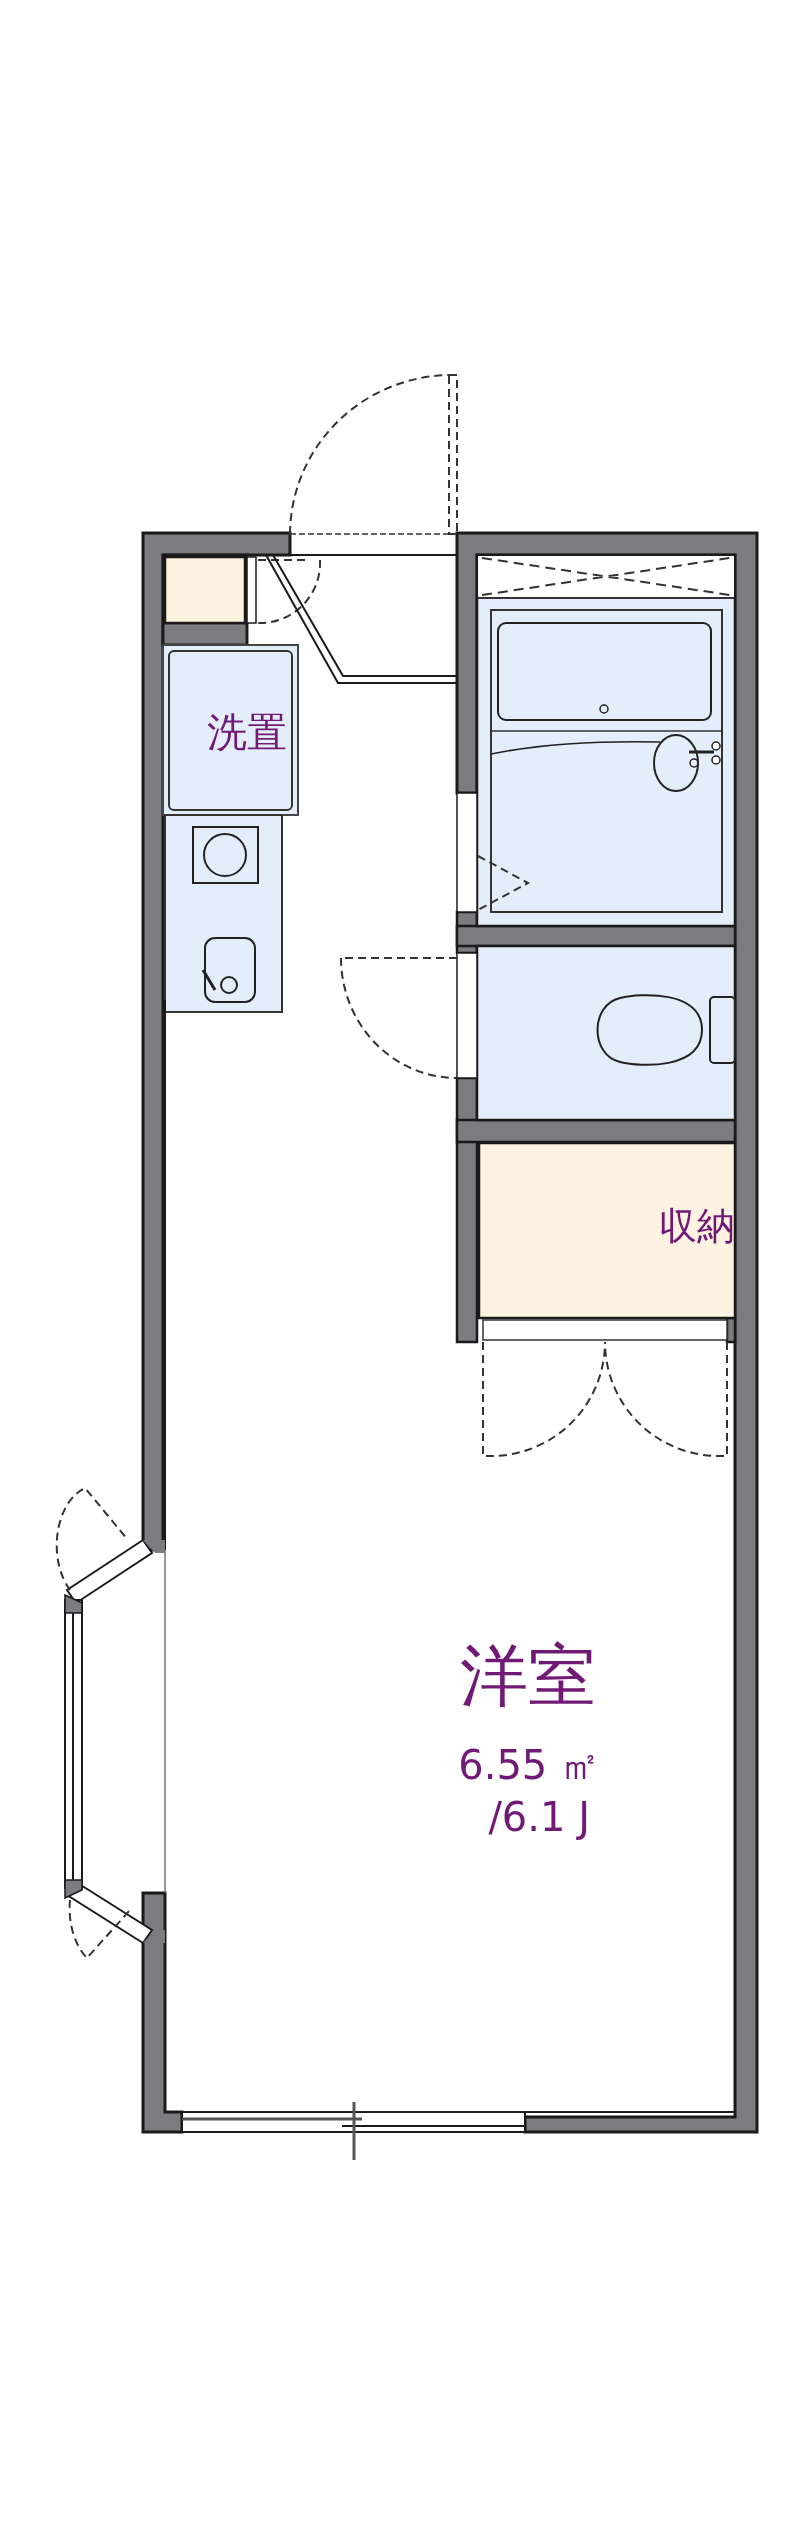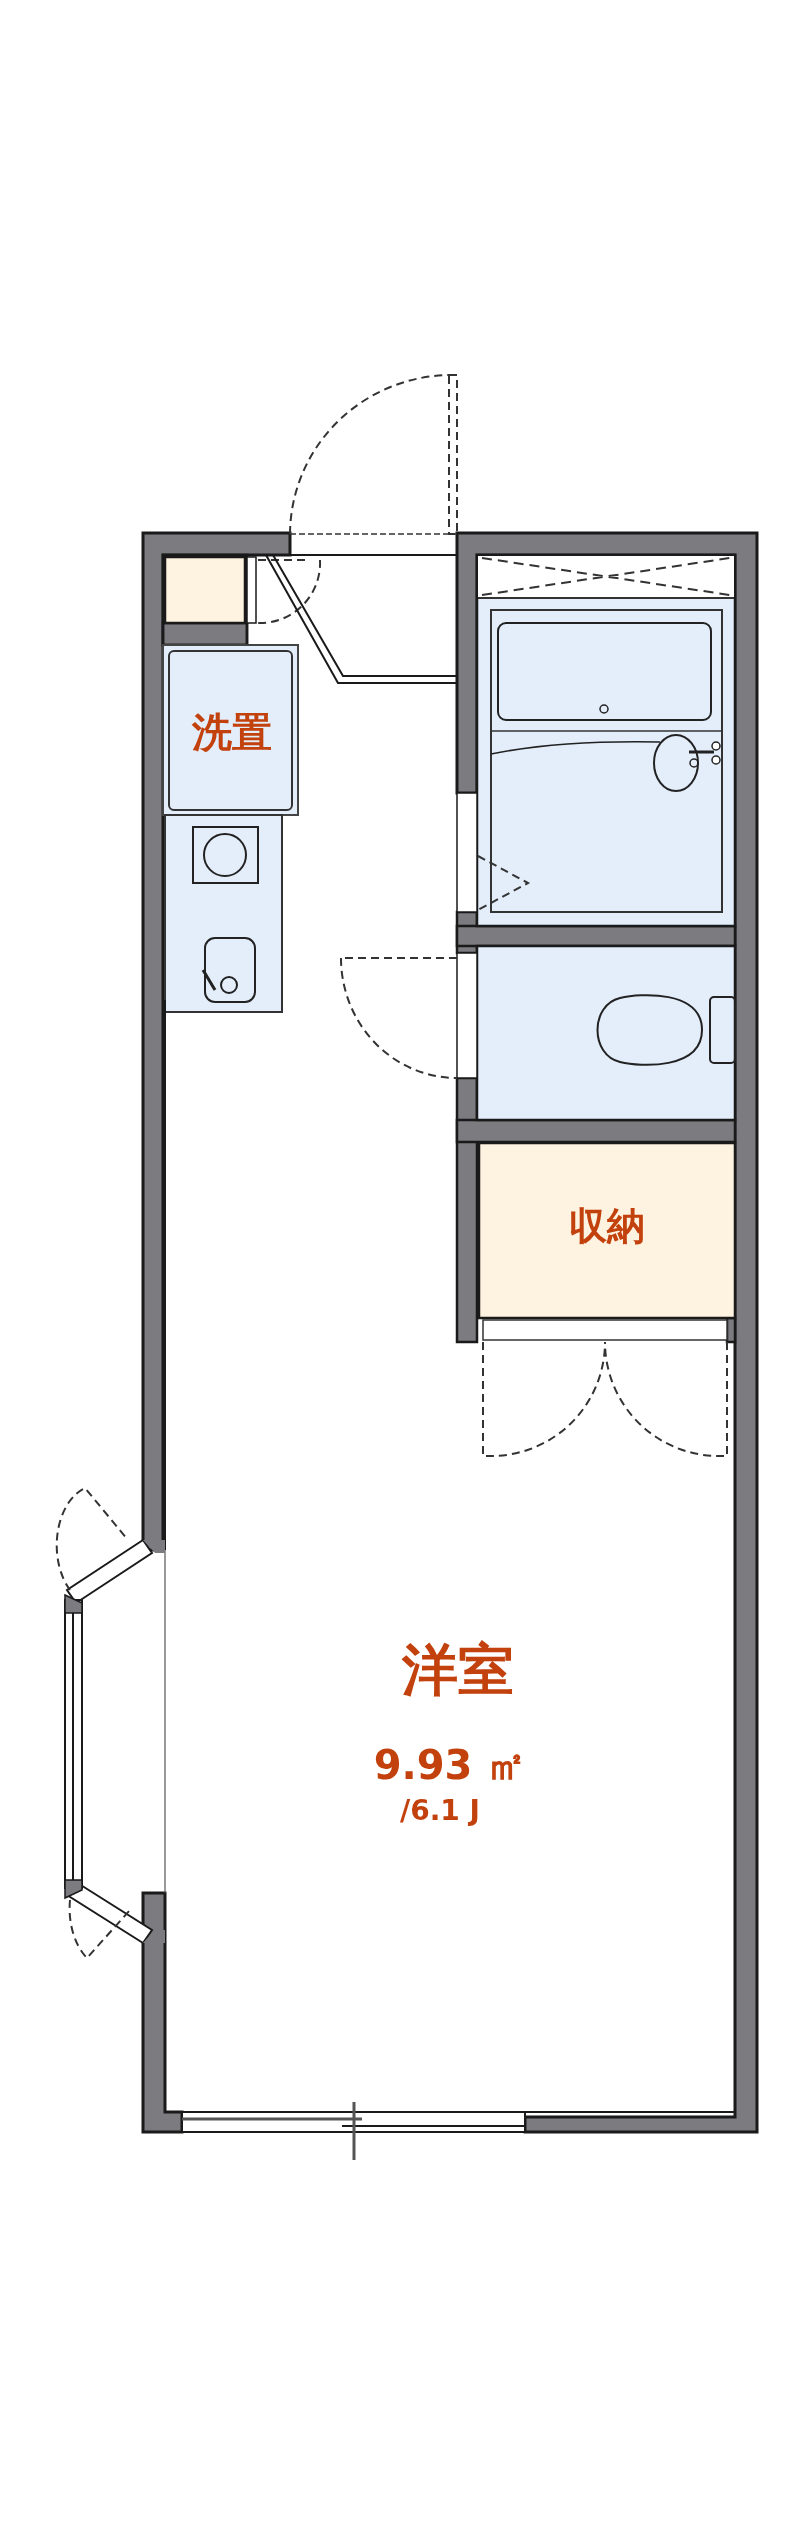--- a/index.html
+++ b/index.html
@@ -1,18 +1,18 @@
 <!DOCTYPE html>
 <html><head>
 <meta charset="utf-8">
 <style>
   html,body{margin:0;padding:0;background:#ffffff;}
   body{width:800px;height:2541px;position:relative;overflow:hidden;font-family:"DejaVu Sans","Liberation Sans",sans-serif;}
   svg{position:absolute;left:0;top:0;}
-  .lbl{position:absolute;color:#c2410c;text-align:center;white-space:nowrap;line-height:1;font-weight:bold;}
+  .lbl{position:absolute;color:#701a75;text-align:right;white-space:nowrap;line-height:1;}
 </style>
 </head>
 <body>
 
 <svg width="800" height="2541" viewBox="0 0 800 2541">
 
   <g fill="#7b7b80" stroke="#1a1a1a" stroke-width="3">
 
     <path d="M143 533 H290 V555 H163 V1550 H143 Z"></path>
 
@@ -101,15 +101,15 @@
   <g stroke="#1a1a1a">
     <rect x="182" y="2112" width="343" height="20" fill="#ffffff" stroke-width="2"></rect>
     <line x1="182" y1="2119" x2="362" y2="2119" stroke="#555" stroke-width="3"></line>
     <line x1="342" y1="2126" x2="525" y2="2126" stroke-width="2"></line>
     <line x1="354" y1="2102" x2="354" y2="2160" stroke="#555" stroke-width="3"></line>
   </g>
 </svg>
 
 <div class="lbl" style="left:177px;top:712px;width:110px;font-size:40px;">洗置</div>
 <div class="lbl" style="left:479px;top:1207px;width:256px;font-size:38px;">収納</div>
-<div class="lbl" style="left:308px;top:1642px;width:300px;font-size:56px;">洋室</div>
-<div class="lbl" style="left:300px;top:1745px;width:300px;font-size:40px;">9.93 ㎡</div>
-<div class="lbl" style="left:290px;top:1797px;width:300px;font-size:28px;">/6.1 J</div>
+<div class="lbl" style="left:296px;top:1642px;width:300px;font-size:68px;">洋室</div>
+<div class="lbl" style="left:300px;top:1745px;width:300px;font-size:40px;">6.55 ㎡</div>
+<div class="lbl" style="left:290px;top:1797px;width:300px;font-size:40px;">/6.1 J</div>
 
 </body></html>

